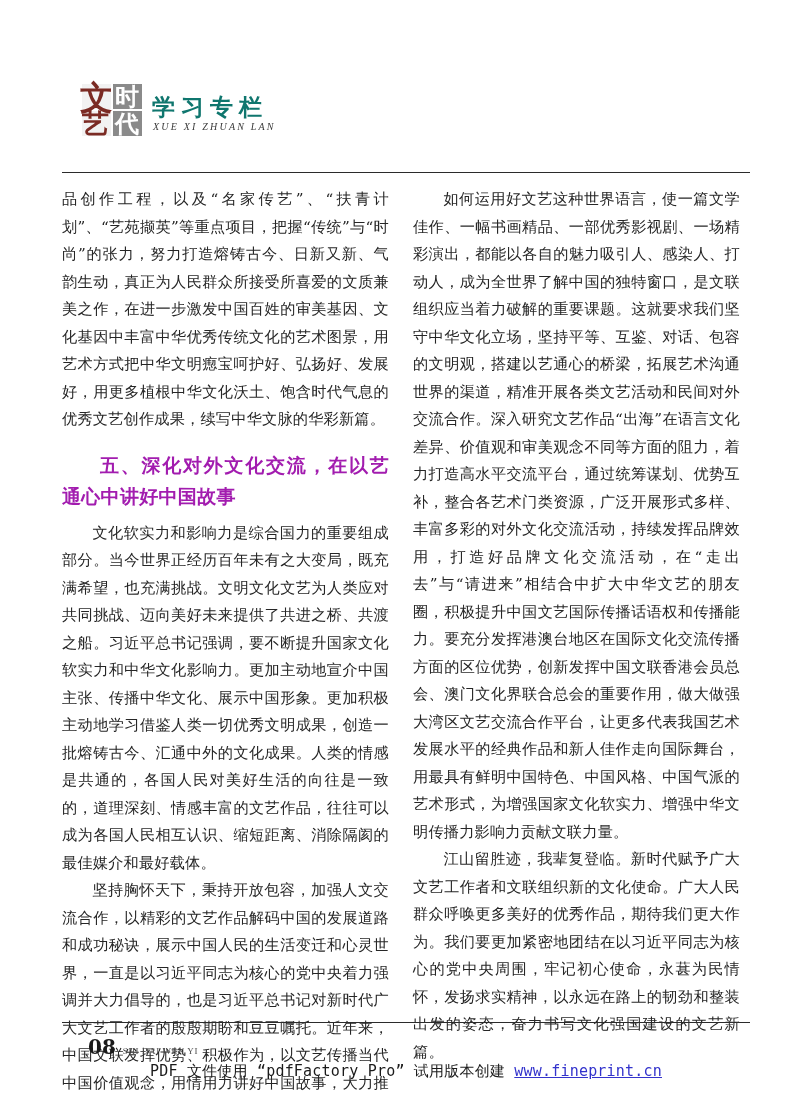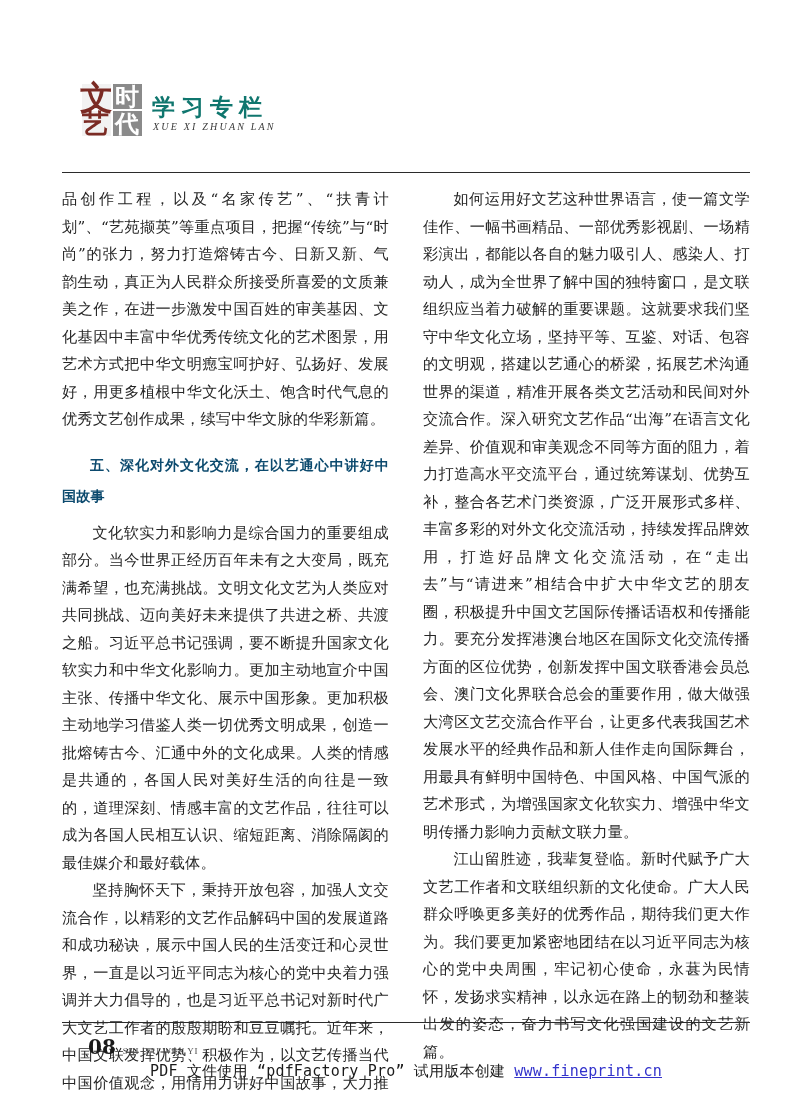--- a/index.html
+++ b/index.html
@@ -122,44 +122,44 @@
     background: #2b2b2b;
   }
   
   .columns {
     position: absolute;
     left: 62px;
     top: 186px;
     width: 688px;
     height: 828px;
     display: flex;
-    gap: 34px;
+    gap: 24px;
   }
   .col {
     width: 327px;
     position: relative;
   }
   .para {
     font-size: 15.2px;
     line-height: 27.5px;
     color: #262626;
     text-align: justify;
     text-justify: inter-character;
     margin: 0;
     font-family: "DejaVu Serif", "Liberation Serif", serif;
     letter-spacing: 0.2px;
   }
   .para.indent {
     text-indent: 2em;
   }
   h2.section-heading {
-    font-size: 14px;
+    font-size: 19px;
     line-height: 31px;
     font-weight: bold;
-    color: #0c4a6e;
+    color: #a21caf;
     margin: 16px 0 8px 0;
     text-indent: 2em;
     text-align: justify;
     text-justify: inter-character;
     font-family: "DejaVu Sans", "Liberation Sans", sans-serif;
     letter-spacing: 0.3px;
   }
   
   .folio {
     position: absolute;

